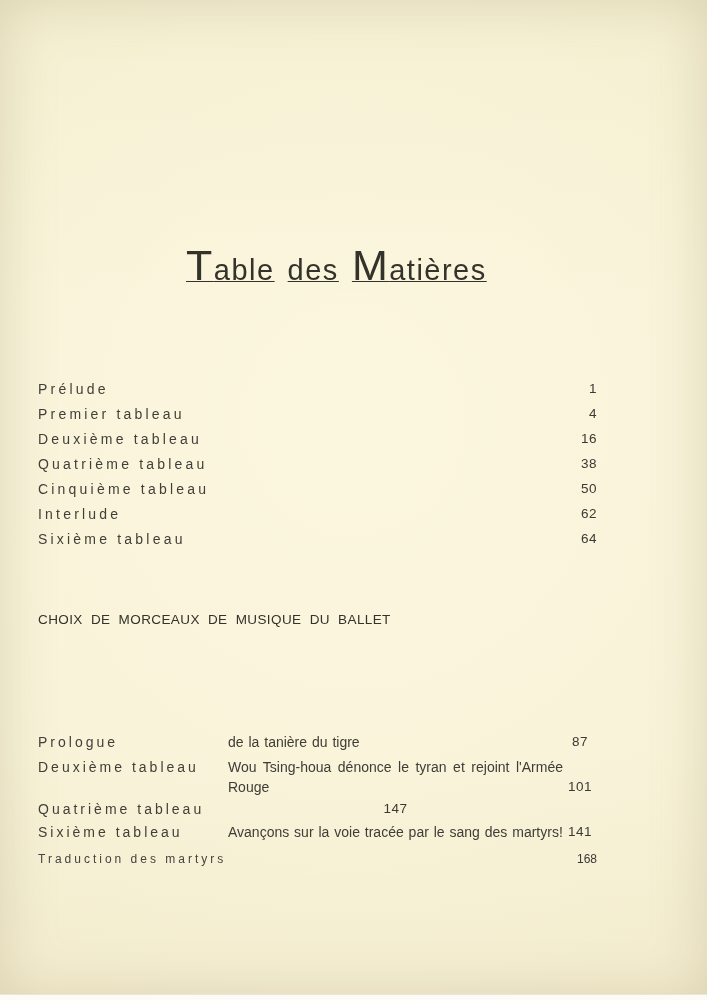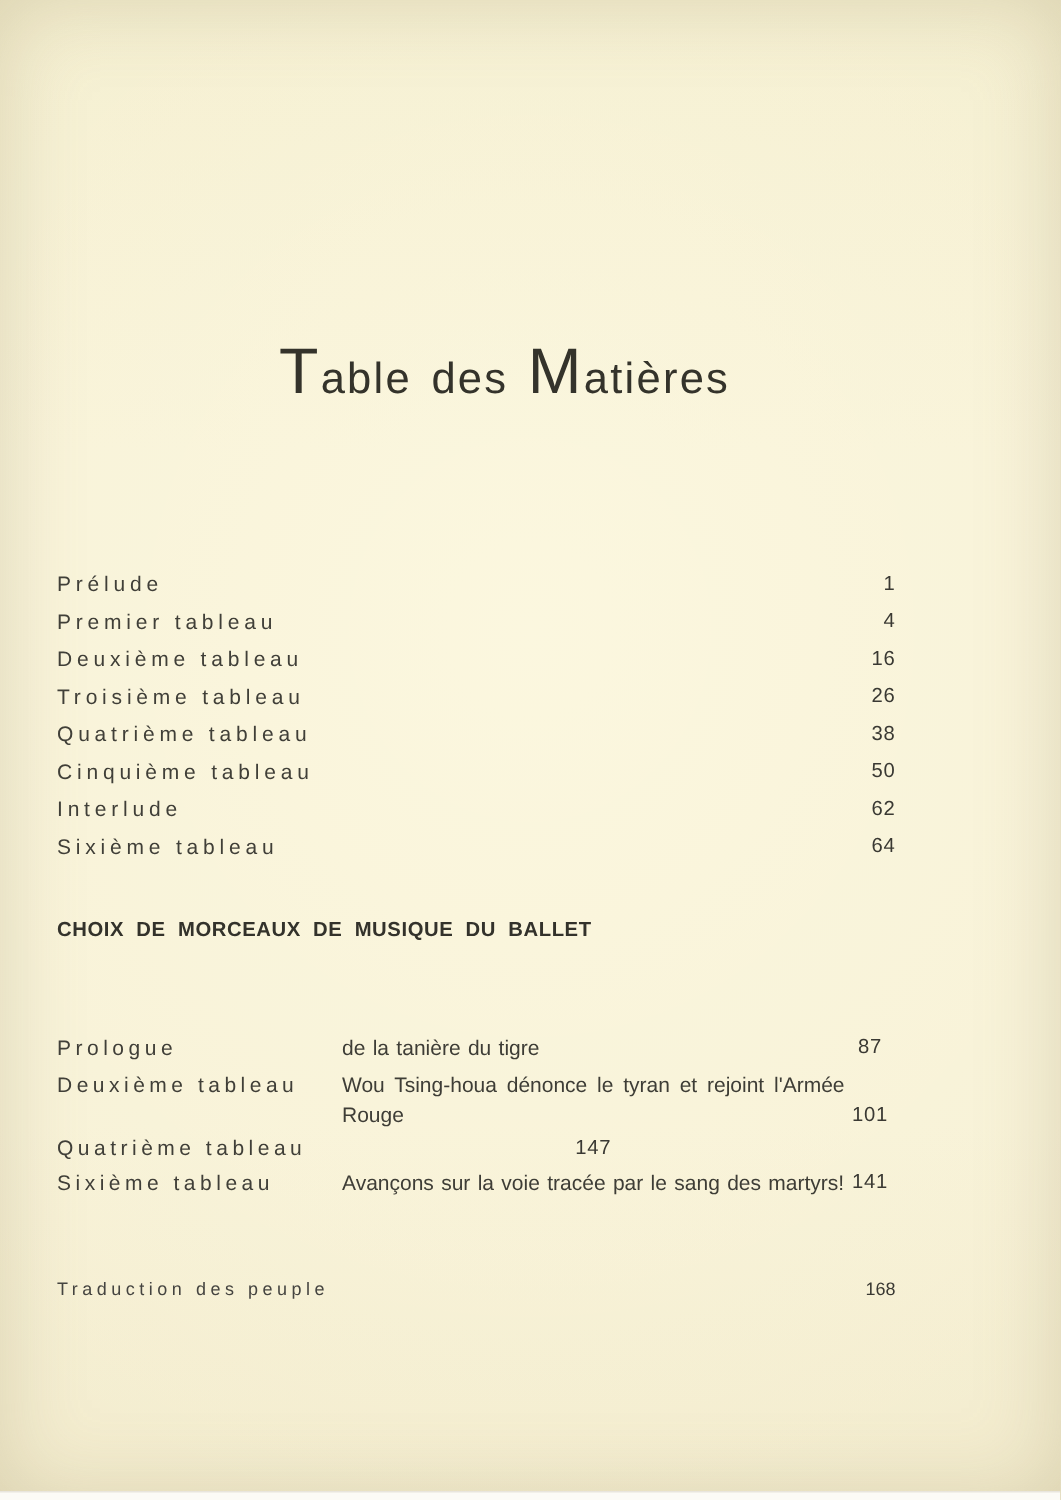--- a/index.html
+++ b/index.html
@@ -20,21 +20,22 @@
   }
 
   
   .title {
     position: absolute;
     top: 233px;
     left: 186px;
     white-space: nowrap;
     color: #34332b;
     letter-spacing: 1.5px;
-    line-height: 30px;
+    line-height: 64px;
+    text-decoration: underline;
   }
   .title .cap  { font-size: 43px; font-weight: 400; }
   .title .low  { font-size: 29px; font-weight: 400; }
   .title .gap  { display: inline-block; width: 13px; }
 
   
   .list1 {
     position: absolute;
     top: 381px;
     left: 38px;
@@ -56,21 +57,21 @@
     letter-spacing: 0.5px;
     color: #3a3933;
   }
 
   
   .sec-heading {
     position: absolute;
     top: 612px;
     left: 38px;
     font-size: 13.5px;
-    font-weight: bold;
+    font-weight: normal;
     letter-spacing: 0.4px;
     word-spacing: 4px;
     color: #33322b;
   }
 
   
   .ouverture {
     position: absolute;
     top: 650px;
     left: 38px;
@@ -80,20 +81,21 @@
   
   .music {
     position: absolute;
     top: 688px;
     left: 38px;
     width: 559px;
   }
   .mrow {
     display: grid;
     grid-template-columns: 190px 335px 34px;
+    margin-top: 44px;
   }
   .mrow.m5 { margin-top: 5px; }
   .mrow.m2 { margin-top: 2px; }
   .mrow.m3 { margin-top: 3px; }
   .mrow .lbl {
     font-size: 14px;
     letter-spacing: 3px;
     line-height: 20px;
     color: #403f38;
   }
@@ -159,24 +161,20 @@
     </div>
     <div class="trow">
       <span class="lbl">Premier tableau</span>
       <span class="pg">4</span>
     </div>
     <div class="trow">
       <span class="lbl">Deuxième tableau</span>
       <span class="pg">16</span>
     </div>
     <div class="trow">
-      <span class="lbl">Troisième tableau</span>
-      <span class="pg">26</span>
-    </div>
-    <div class="trow">
       <span class="lbl">Quatrième tableau</span>
       <span class="pg">38</span>
     </div>
     <div class="trow">
       <span class="lbl">Cinquième tableau</span>
       <span class="pg">50</span>
     </div>
     <div class="trow">
       <span class="lbl">Interlude</span>
       <span class="pg">62</span>
@@ -218,19 +216,19 @@
       <span class="lbl">Sixième tableau</span>
       <span class="desc">
         <span class="dline">Avançons sur la voie tracée par le sang des martyrs!</span>
       </span>
       <span class="pg">141</span>
     </div>
 
   </div>
 
   <div class="footer-row">
-    <span class="lbl">Traduction des peuple</span>
+    <span class="lbl">Traduction des martyrs</span>
     <span class="pg">168</span>
   </div>
 
   <div class="bottom-strip"></div>
 
 </div>
 
 </body></html>

